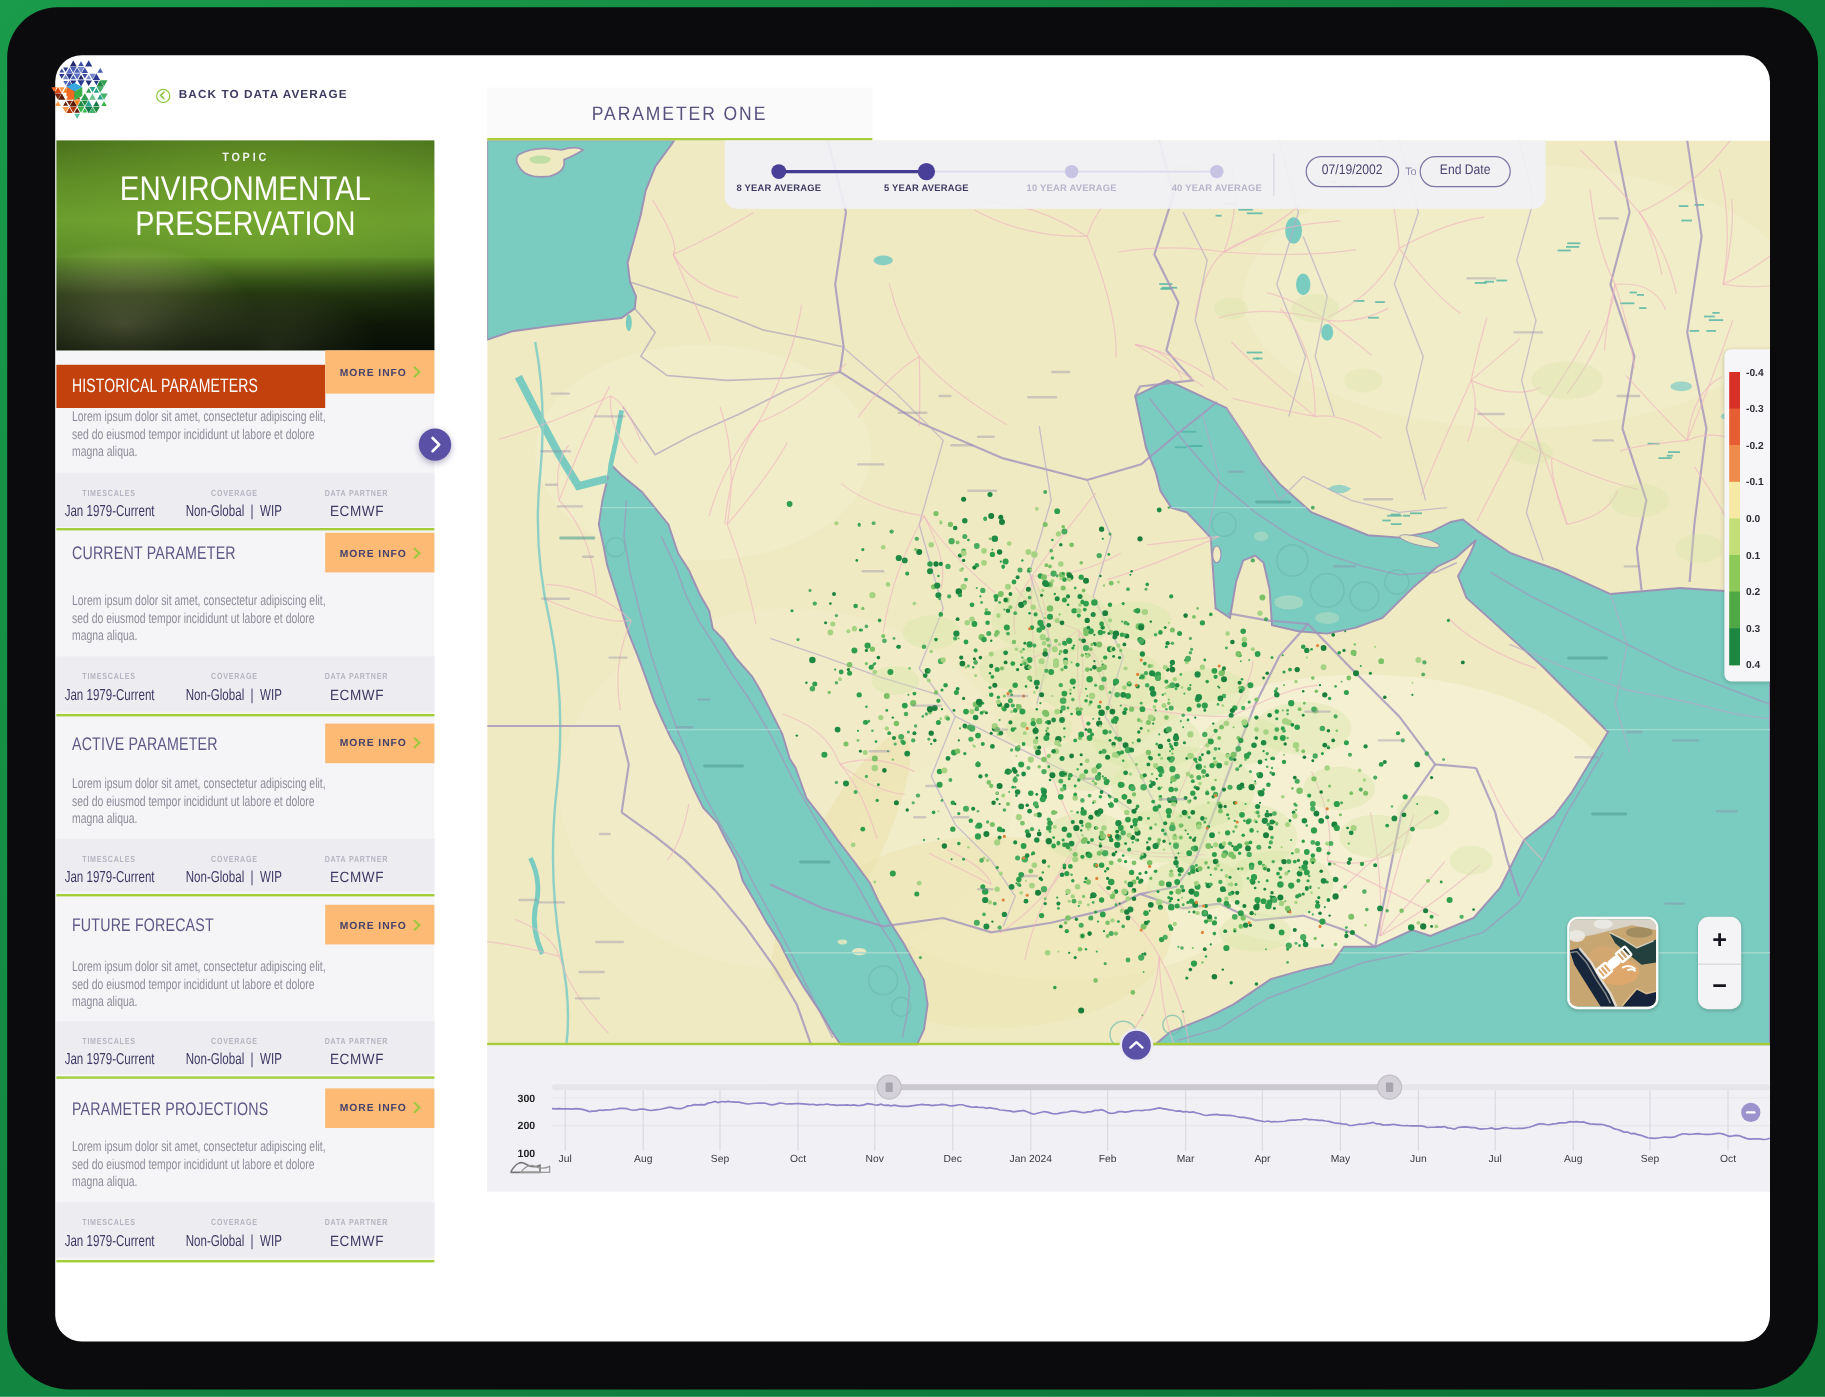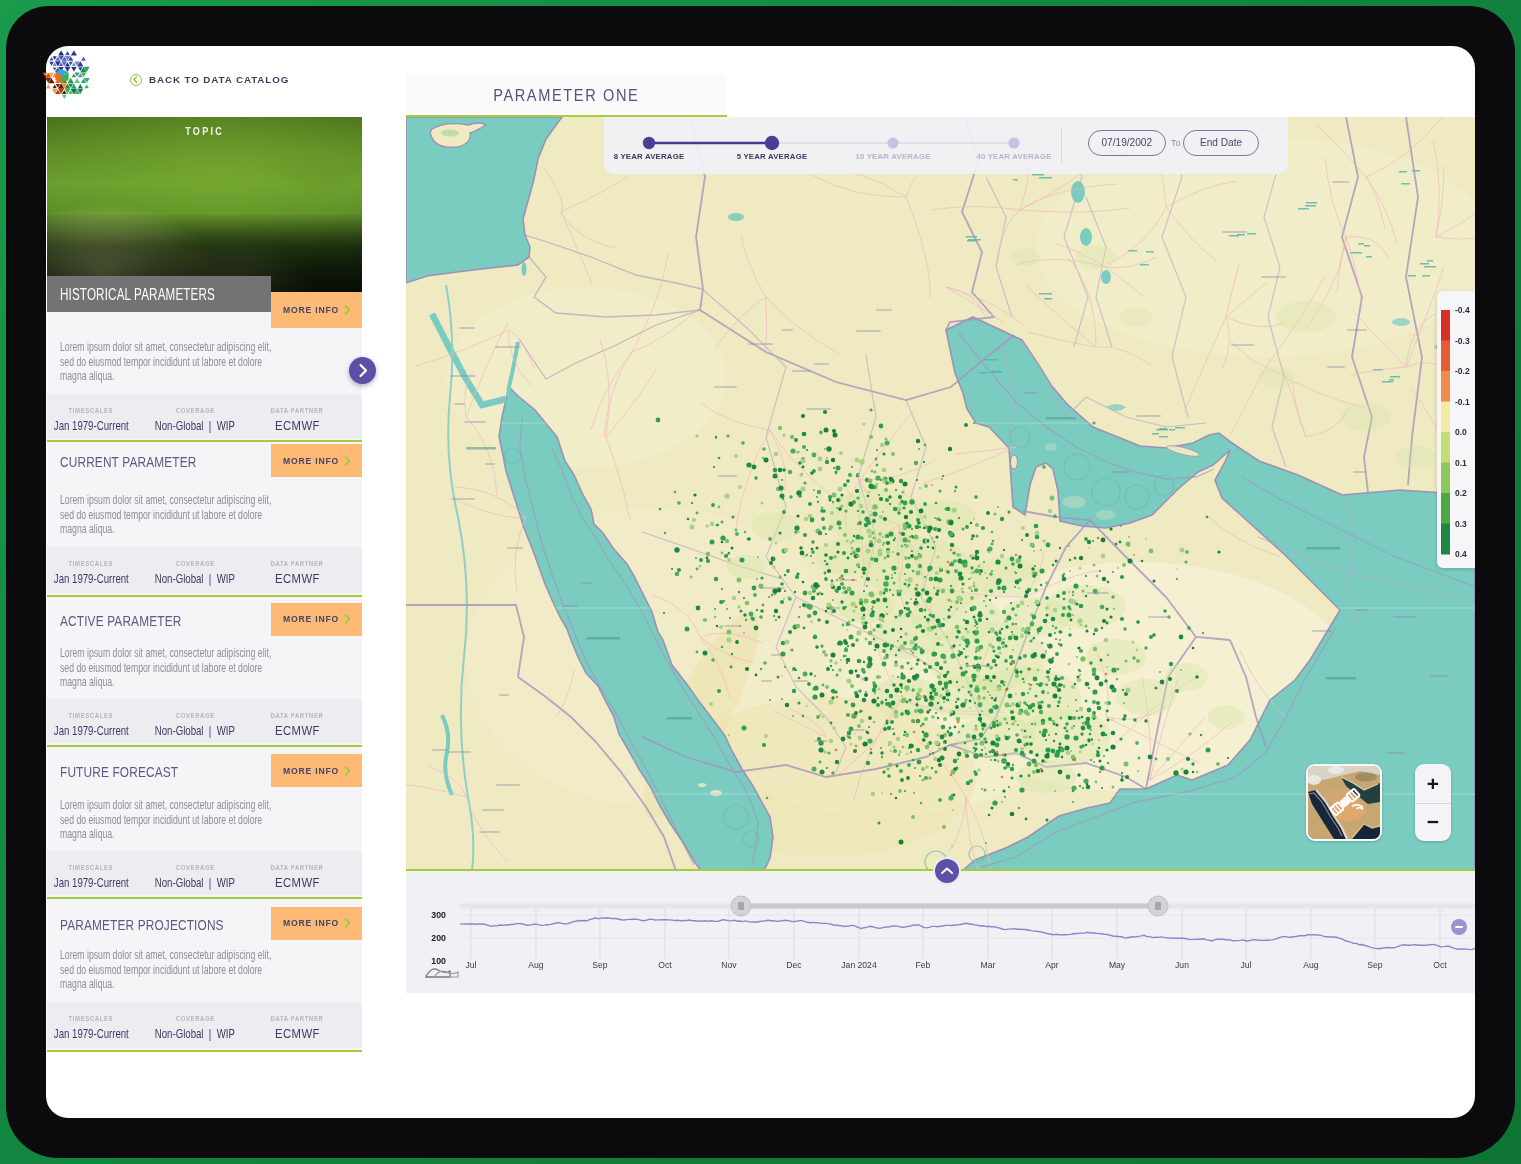--- a/index.html
+++ b/index.html
@@ -20,21 +20,21 @@
 background:
  radial-gradient(ellipse 150px 90px at 18% 88%,rgba(222,232,155,0.9),rgba(190,210,120,0.3) 55%,transparent 75%),
  radial-gradient(ellipse 120px 70px at 58% 98%,rgba(205,222,145,0.55),transparent 70%),
  radial-gradient(ellipse 70px 40px at 88% 30%,rgba(105,150,40,0.6),transparent 75%),
  radial-gradient(ellipse 260px 140px at 55% 32%,rgba(128,178,48,0.55),transparent 80%),
  linear-gradient(180deg,#49701c 0%,#5c8a26 20%,#699c2e 38%,#5a8a28 55%,#3a5f1c 72%,#1c300e 88%,#0e1d07 100%);}
 .topicshade{position:absolute;left:0;top:98px;width:315px;height:77px;background:linear-gradient(180deg,rgba(10,16,5,0.05),rgba(10,16,5,0.6) 40%,rgba(6,10,4,0.78));}
 .topiclabel{position:absolute;left:0;top:9px;width:315px;text-align:center;color:#f2f3ee;font-size:10px;font-weight:bold;letter-spacing:2.6px;}
 .topictitle{position:absolute;left:0;top:27px;width:315px;text-align:center;color:#fdfdfb;font-size:28.5px;font-weight:400;line-height:28.5px;}
 .topicdesc{position:absolute;left:13px;top:119px;width:300px;color:#f3f3ea;font-size:12.6px;line-height:15.4px;}
-.histbar{position:absolute;left:47px;top:276px;width:224px;height:36px;background:#737373;}
+.histbar{position:absolute;left:47px;top:304px;width:224px;height:36px;background:#c2410c;}
 .histbar .t{position:absolute;left:13px;top:9px;color:#fdfdff;font-size:16.2px;letter-spacing:0.2px;font-weight:400;white-space:nowrap;}
 .moreinfo{position:absolute;background:#fdba74;}
 .moreinfo span{position:absolute;right:23px;top:50%;transform:translateY(-50%);font-size:8.6px;font-weight:bold;letter-spacing:0.8px;color:#45416b;white-space:nowrap;}
 .moreinfo svg{position:absolute;right:11px;top:50%;transform:translateY(-50%);}
 .lorem{position:absolute;left:60px;color:#8f8c9a;font-size:11.9px;line-height:14.6px;white-space:nowrap;}
 .mrow{position:absolute;left:47px;width:315px;background:#edecf0;}
 .mlab{position:absolute;top:12px;font-size:7.4px;font-weight:bold;letter-spacing:0.8px;color:#b6b4c0;text-align:center;}
 .mval{position:absolute;top:24px;font-size:13.2px;color:#3d3963;text-align:center;white-space:nowrap;}
 .gline{position:absolute;left:47px;width:315px;height:2px;background:#a4cd39;}
 .sect{position:absolute;left:60px;font-size:15.2px;letter-spacing:0.2px;color:#5d5885;white-space:nowrap;}
@@ -132,25 +132,26 @@
     <polygon points="61.9,94.8 66.7,94.8 64.3,99.1" fill="#58c1a5"></polygon>
     <polygon points="62,69 68.6,72.6 62,76.2 55.4,72.6" fill="#35a8e0"></polygon>
     <polygon points="55.4,72.6 62,76.2 62,83.6 55.4,80" fill="#f26a21"></polygon>
     <polygon points="68.6,72.6 62,76.2 62,83.6 68.6,80" fill="#3aaf4a"></polygon>
   </svg>
 <div class="backbtn">
     <svg width="9" height="9" viewBox="0 0 9 9" style="position:absolute;left:0.2px;top:0.2px">
       <path d="M5.6 1.8 L2.9 4.5 L5.6 7.2" stroke="#8bc53f" stroke-width="1.3" fill="none" stroke-linecap="round"></path>
     </svg>
   </div>
-<div class="backtxt">BACK TO DATA CATALOG</div>
+<div class="backtxt">BACK TO DATA AVERAGE</div>
 <div class="side"></div>
 <div class="topic">
 <div class="topicshade"></div>
 <div class="topiclabel"><span class="cxc" style="transform:scaleX(0.9)">TOPIC</span></div>
+<div class="topictitle"><span class="cxc" style="transform:scaleX(0.86);width:315px">ENVIRONMENTAL</span><br><span class="cxc" style="transform:scaleX(0.84);width:315px">PRESERVATION</span></div>
 </div>
 <div class="histbar">
     <div class="t"><span class="cx" style="transform:scaleX(0.72)">HISTORICAL PARAMETERS</span></div>
   </div>
 <div class="moreinfo" style="left:271px;top:292px;width:91px;height:36px;">
     <span>MORE INFO</span>
     <svg width="7" height="10" viewBox="0 0 7 10">
       <path d="M1.5 1.2 L5.5 5 L1.5 8.8" stroke="#9bc83e" stroke-width="1.7" fill="none" stroke-linecap="round"></path>
     </svg>
   </div>

